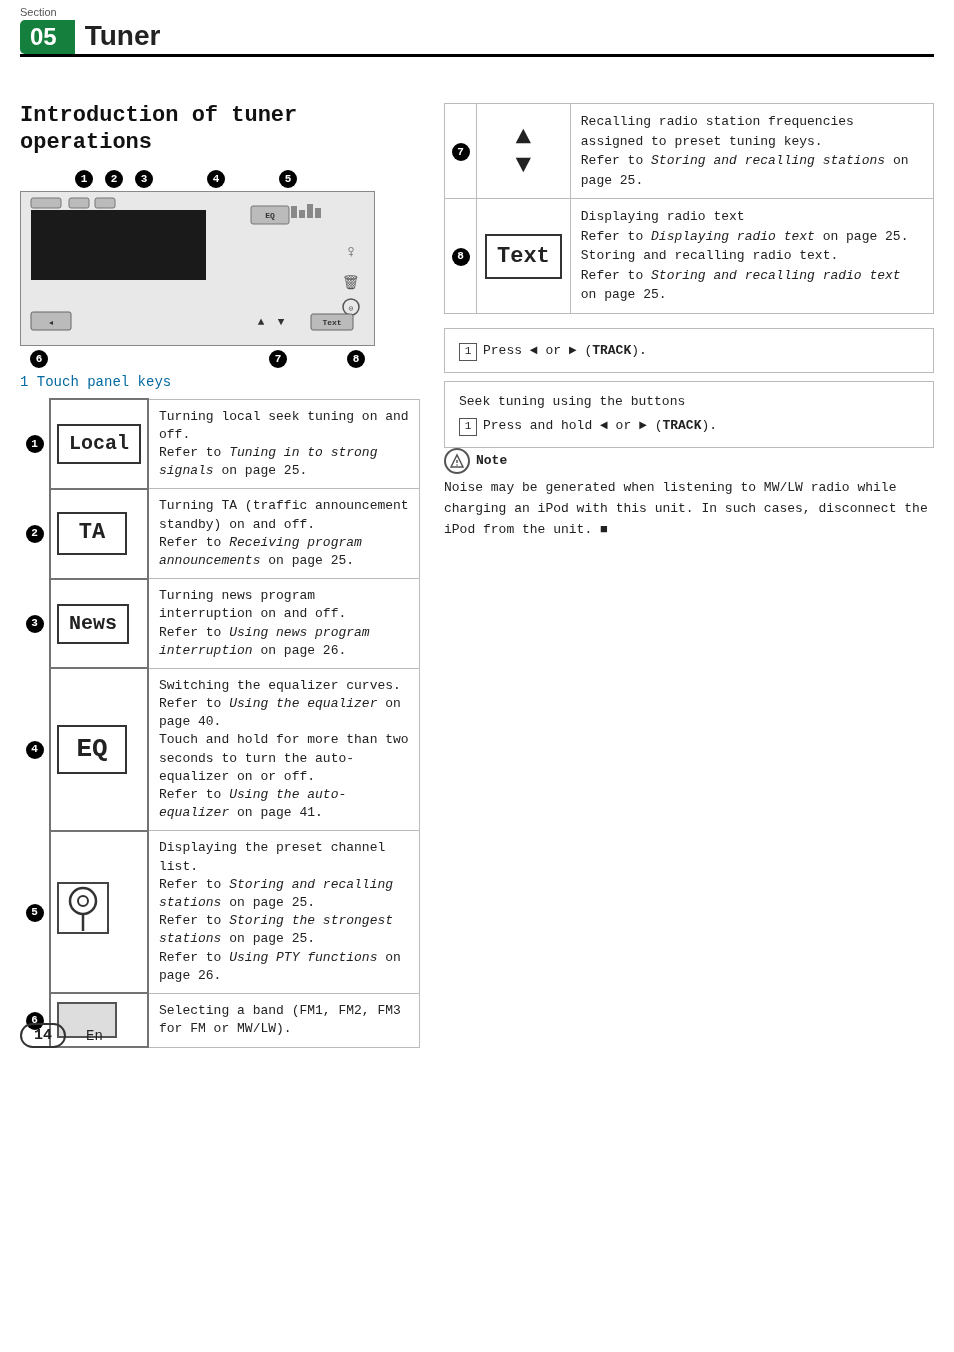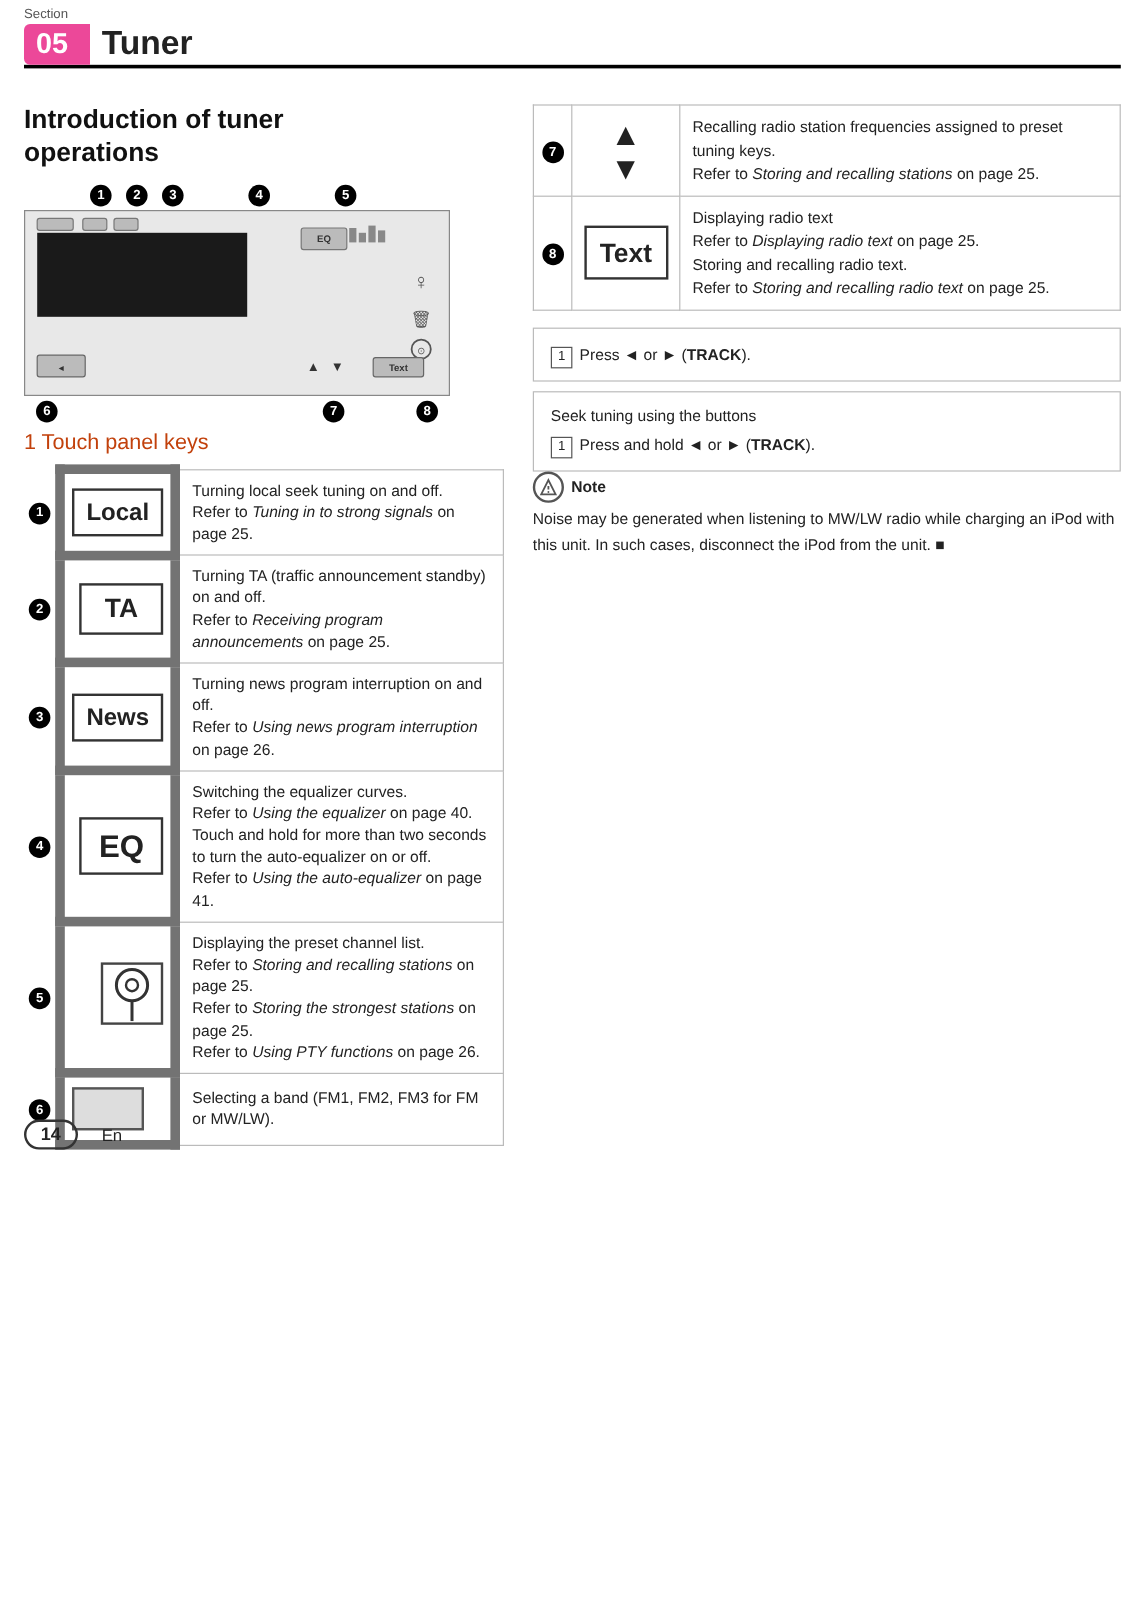--- a/index.html
+++ b/index.html
@@ -52,44 +52,44 @@
       border-radius: 50%;
       background: #222;
       color: #fff;
       font-size: 11px;
       font-weight: bold;
       flex-shrink: 0;
     }
 
     
     .touch-label {
-      font-size: 18px;
+      font-size: 14px;
       margin-bottom: 10px;
-      color: #c2410c;
+      color: #0369a1;
     }
 
     
     .feature-table {
       width: 100%;
       border-collapse: collapse;
       margin-top: 4px;
     }
     .feature-table td {
       border: 1px solid #bbb;
       padding: 8px 10px;
       vertical-align: middle;
       font-size: 13px;
       line-height: 1.4;
     }
     .feature-table .icon-cell {
       width: 88px;
-      text-align: right;
+      text-align: left;
       font-size: 26px;
       font-weight: bold;
-      border: 8px solid #737373;
+      border: 2px solid #737373;
       padding: 8px 6px;
     }
     .feature-table .num-cell {
       width: 30px;
       text-align: center;
       border: none;
       padding: 4px;
     }
     .feature-table .desc-cell {
       font-size: 13px;
@@ -179,21 +179,21 @@
       font-weight: bold;
     }
 
     
     .diagram-wrapper {
       position: relative;
       width: 360px;
       margin-bottom: 6px;
     }
     .sec-badge {
-      background: #ec4899;
+      background: #15803d;
       color: #fff;
       font-size: 24px;
       font-weight: bold;
       padding: 4px 18px 4px 10px;
       border-radius: 5px 0 0 5px;
       margin-right: 10px;
       line-height: 1.1;
     }
     .sec-title-text {
       font-size: 28px;
@@ -205,21 +205,21 @@
 <body>
 
 <div style="position:relative; padding: 6px 20px 0 20px;">
   <div style="font-size:11px;color:#555;margin-bottom:2px;">Section</div>
   <div style="display:flex;align-items:flex-end;gap:0;border-bottom:3px solid #000;padding-bottom:0;">
     <div class="sec-badge">05</div>
     <div class="sec-title-text">Tuner</div>
   </div>
 </div>
 
-<div class="page" style="padding-top:20px;">
+<div class="page" style="padding-top:36px;font-family:Liberation Mono, monospace;">
   <div class="two-col">
 
     <div class="left-col">
       <div class="section-heading" style="white-space:pre-line;">Introduction of tuner
 operations</div>
 
       <div class="diagram-wrapper">
 
         <div style="display:flex;align-items:center;gap:12px;margin-left:55px;margin-bottom:3px;">
           <span class="callout" style="background:#000;color:#fff;">1</span>

